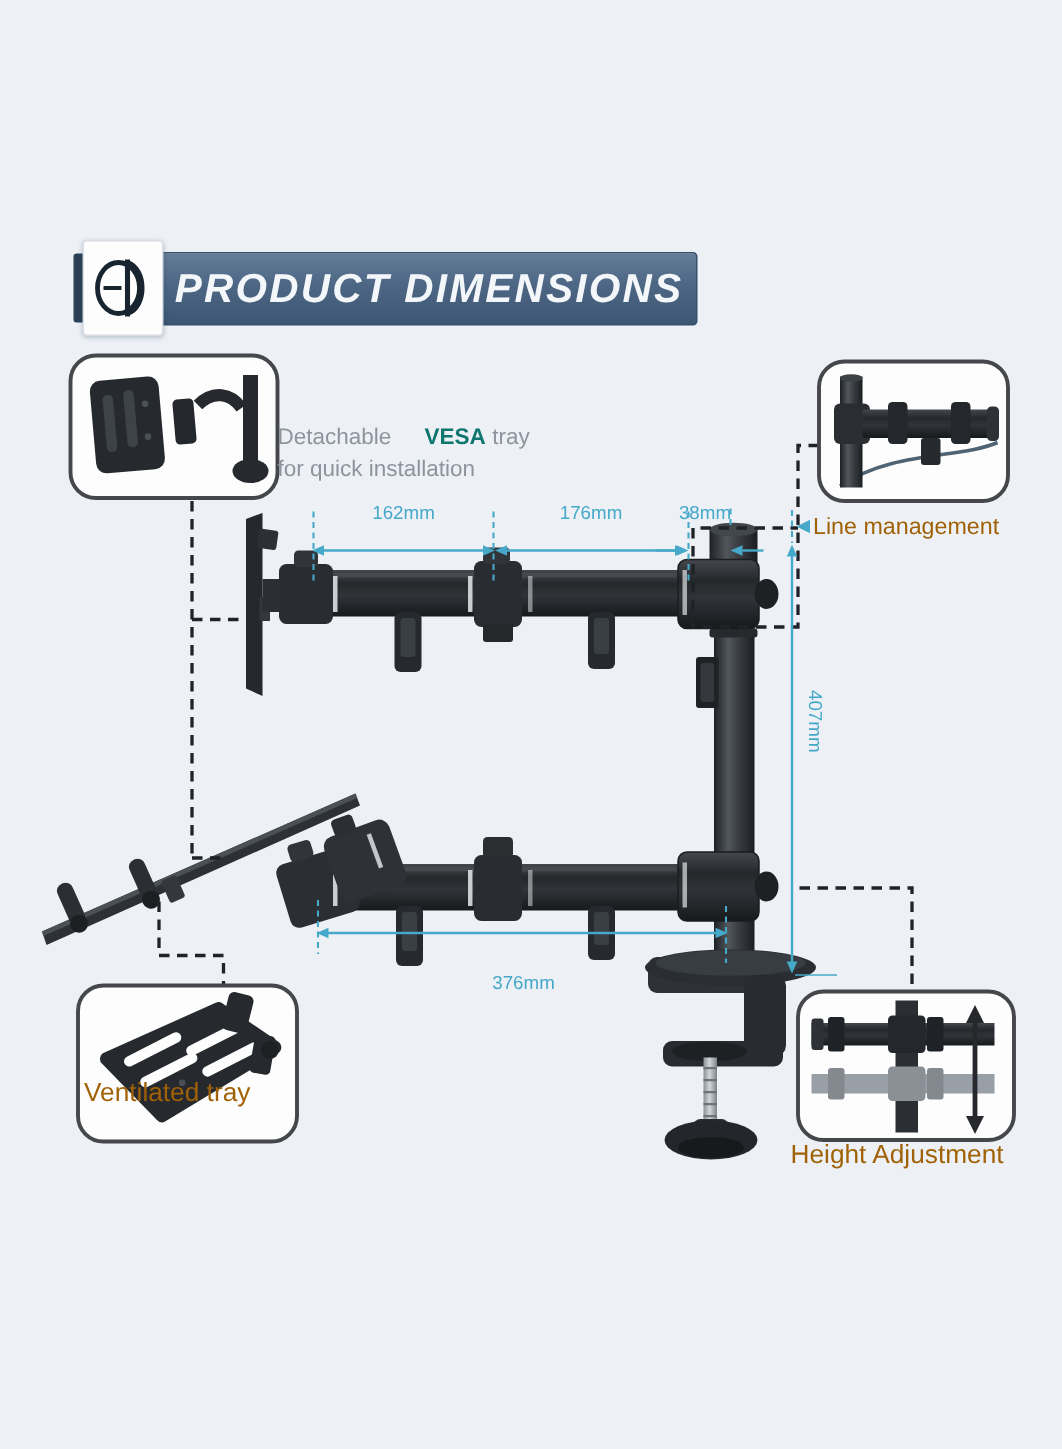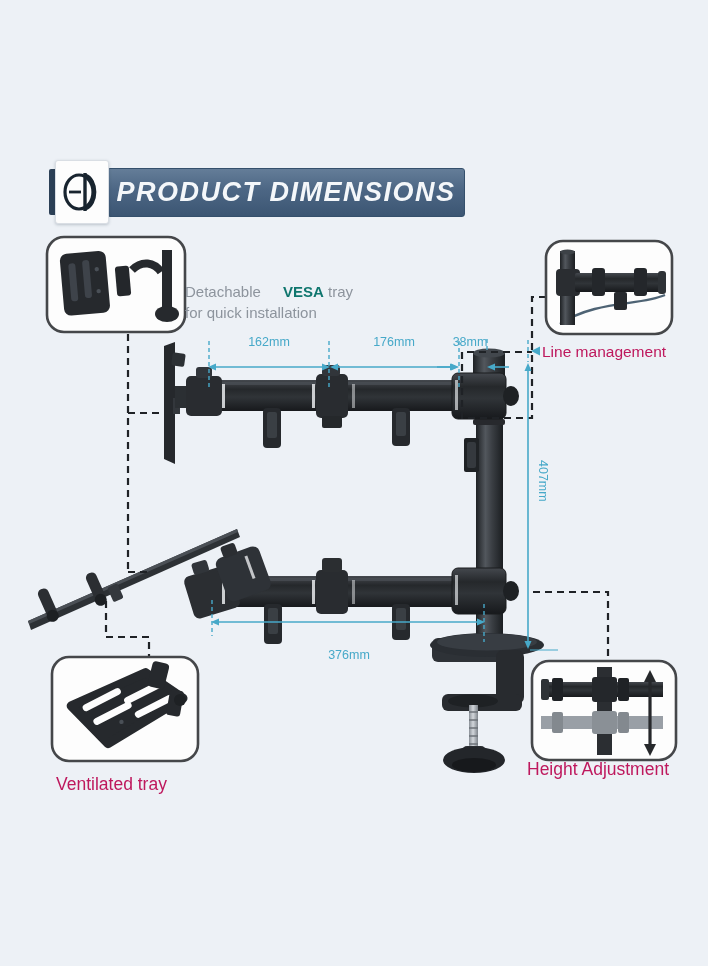--- a/index.html
+++ b/index.html
@@ -30,23 +30,23 @@
     background:#fdfdfd;border:1px solid #d9dee4;border-radius:3px;
     box-shadow:0 1px 3px rgba(40,60,80,.25);
     display:flex;align-items:center;justify-content:center;
   }
 
   
   .note{
     left:185px;top:281px;font-size:15px;line-height:21px;color:#8d949d;
   }
   .note .em{color:#0f766e;font-weight:bold;margin-left:18px;}
-  .lbl{color:#be185d;}
+  .lbl{color:#a16207;}
   .lbl-line{left:542px;top:343px;font-size:15.5px;}
-  .lbl-tray{left:56px;top:774px;font-size:17.5px;}
+  .lbl-tray{left:56px;top:718px;font-size:17.5px;}
   .lbl-height{left:527px;top:759px;font-size:17.5px;}
 
   
   .dim{color:#47a9c9;font-size:12.5px;text-align:center;width:60px;}
   .dim-162{left:239px;top:335px;}
   .dim-176{left:364px;top:335px;}
   .dim-38{left:442px;top:335px;width:56px;}
   .dim-376{left:319px;top:648px;}
   .dim-407{
     left:550px;top:460px;width:60px;text-align:left;

